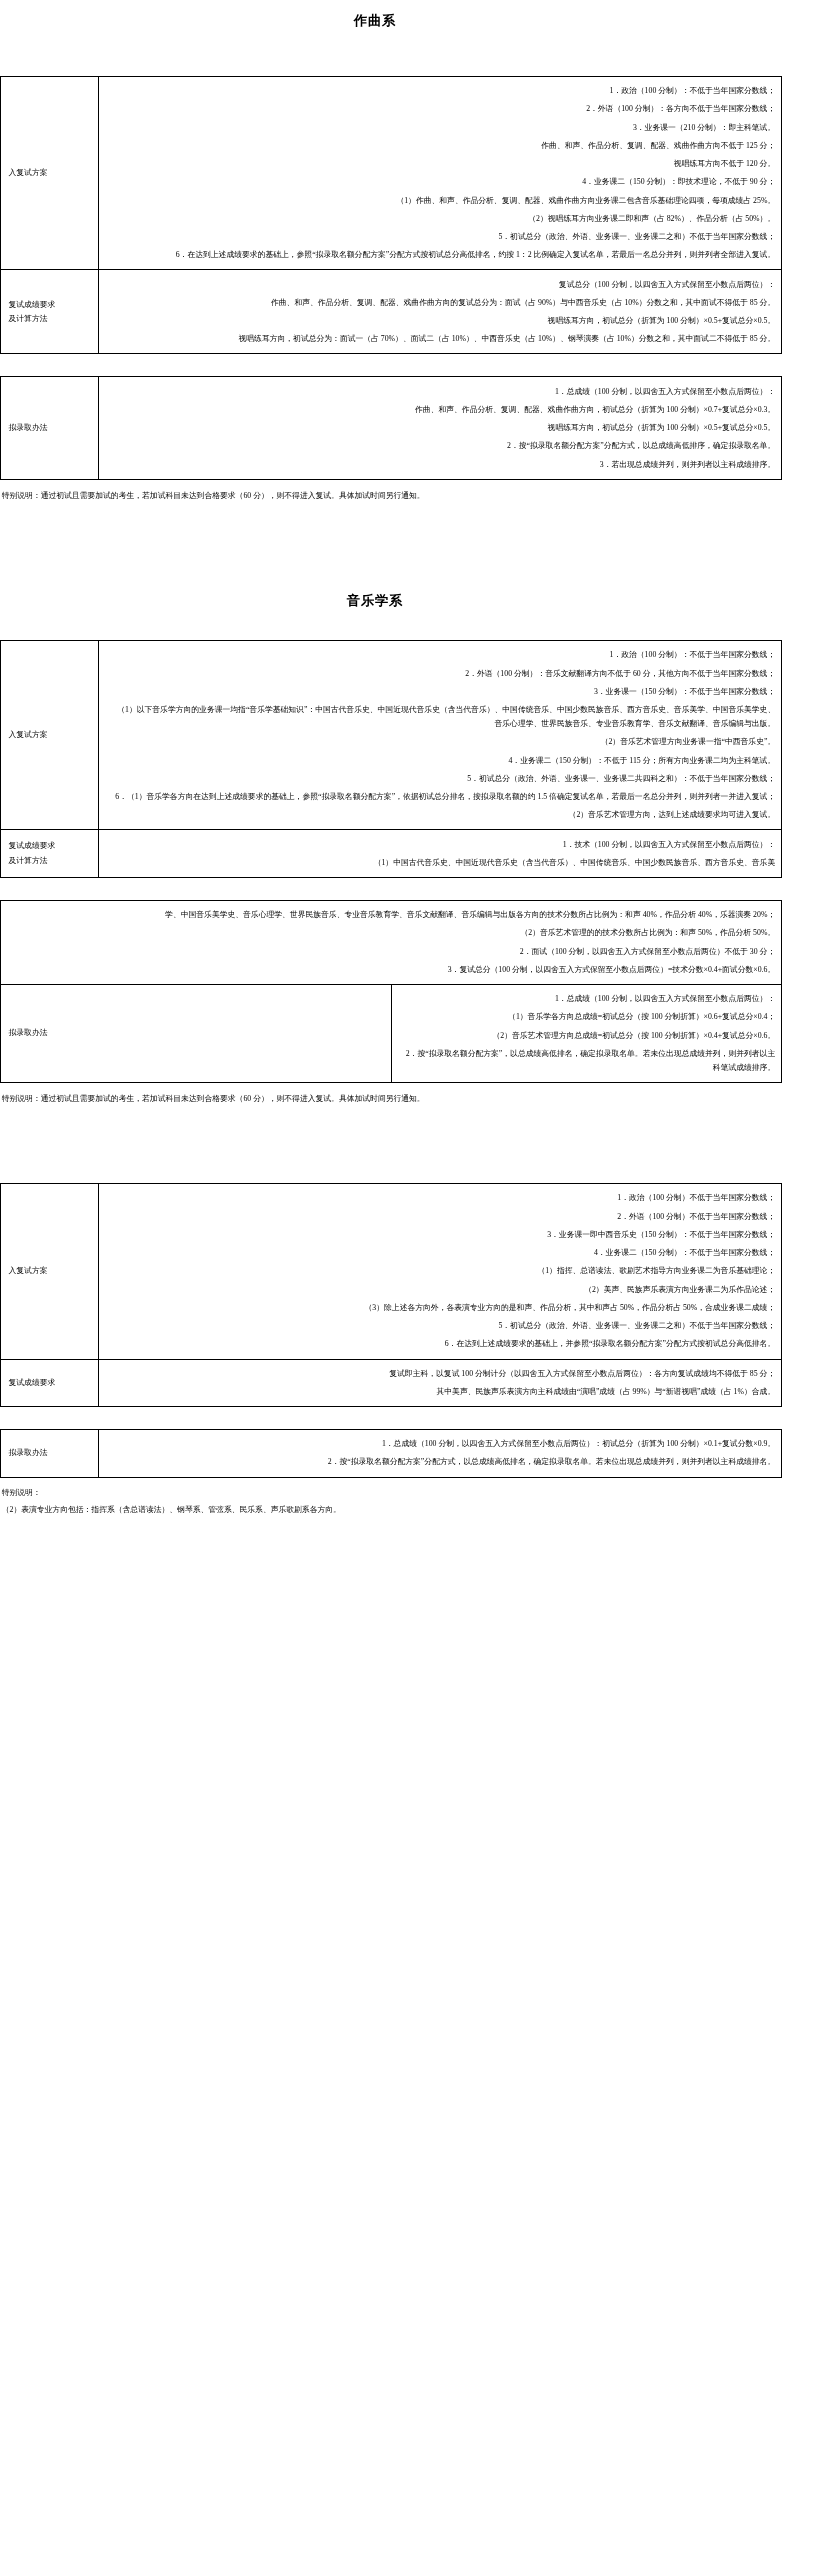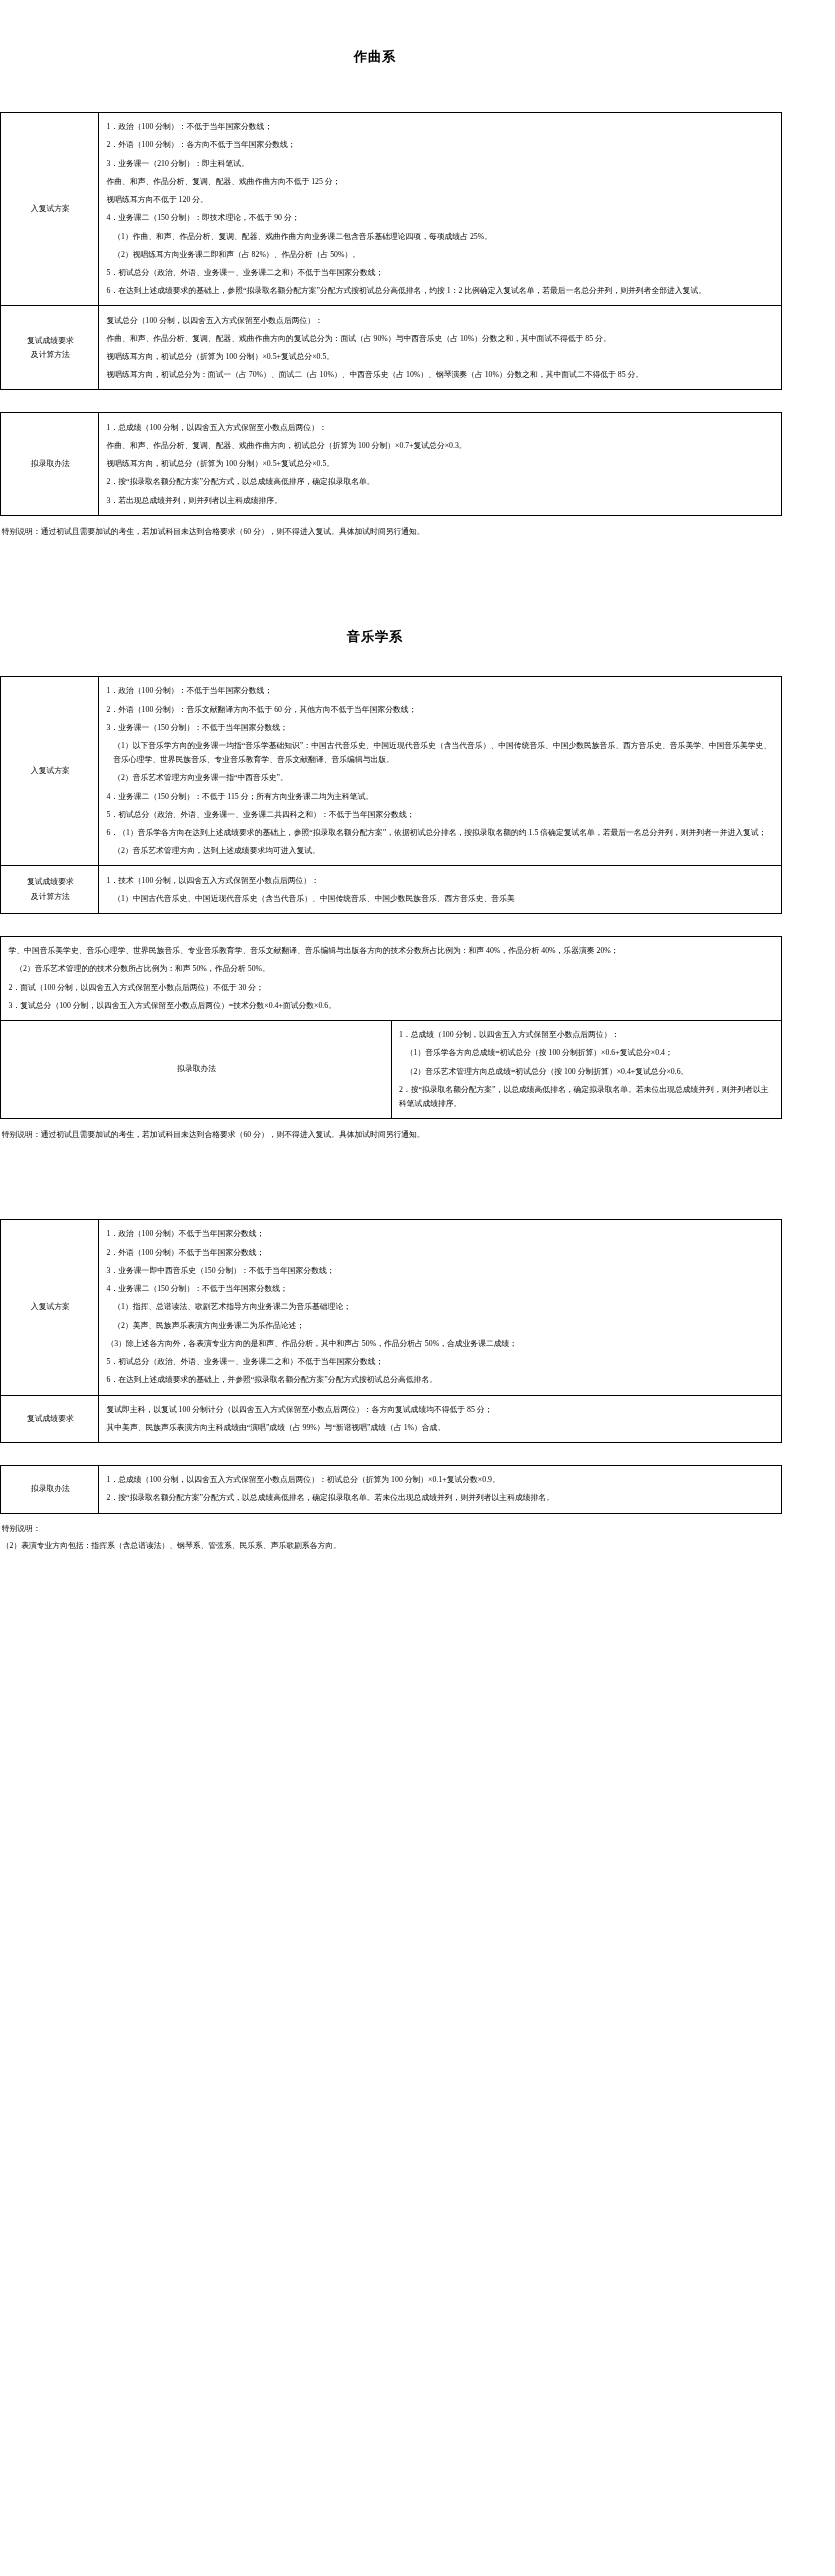--- a/index.html
+++ b/index.html
@@ -9,21 +9,20 @@
     width: 835px;
   }
   body {
     font-family: "Liberation Serif", "DejaVu Serif", serif;
     color: #000000;
     width: 835px;
   }
   .page {
     width: 750px;
     padding: 0 0 16.7px 0;
-    margin-top: 36px;
   }
   .section-title {
     text-align: center;
     font-weight: bold;
     font-size: 13.3px;
     font-family: "Liberation Sans", "DejaVu Sans", sans-serif;
     letter-spacing: 0.8px;
     margin: 0;
     padding: 11.7px 0 8.3px 0;
   }
@@ -38,34 +37,35 @@
   }
   table.doc td {
     border: 0.8px solid #000000;
     vertical-align: middle;
     padding: 5px 5.8px 5px 7.5px;
     font-size: 7.8px;
     line-height: 1.82;
   }
   td.label {
     width: 98px;
-    text-align: center;
+    text-align: left;
     vertical-align: middle;
     padding: 5px 3.3px;
     font-size: 7.8px;
     line-height: 1.7;
   }
   td.label .lbl-line { display: block; white-space: nowrap; }
   td.body { width: auto; }
   td.body p {
     margin: 0 0 0 0;
     padding: 2.2px 0;
     text-indent: 0;
     font-size: 7.8px;
     line-height: 1.78;
+    text-align: right;
   }
   td.body p.ind { padding-left: 6.7px; }
 
   .note {
     width: 782px;
     margin: 0 auto;
     font-size: 7.8px;
     line-height: 1.85;
     padding: 7.5px 1.7px 0 1.7px;
   }

